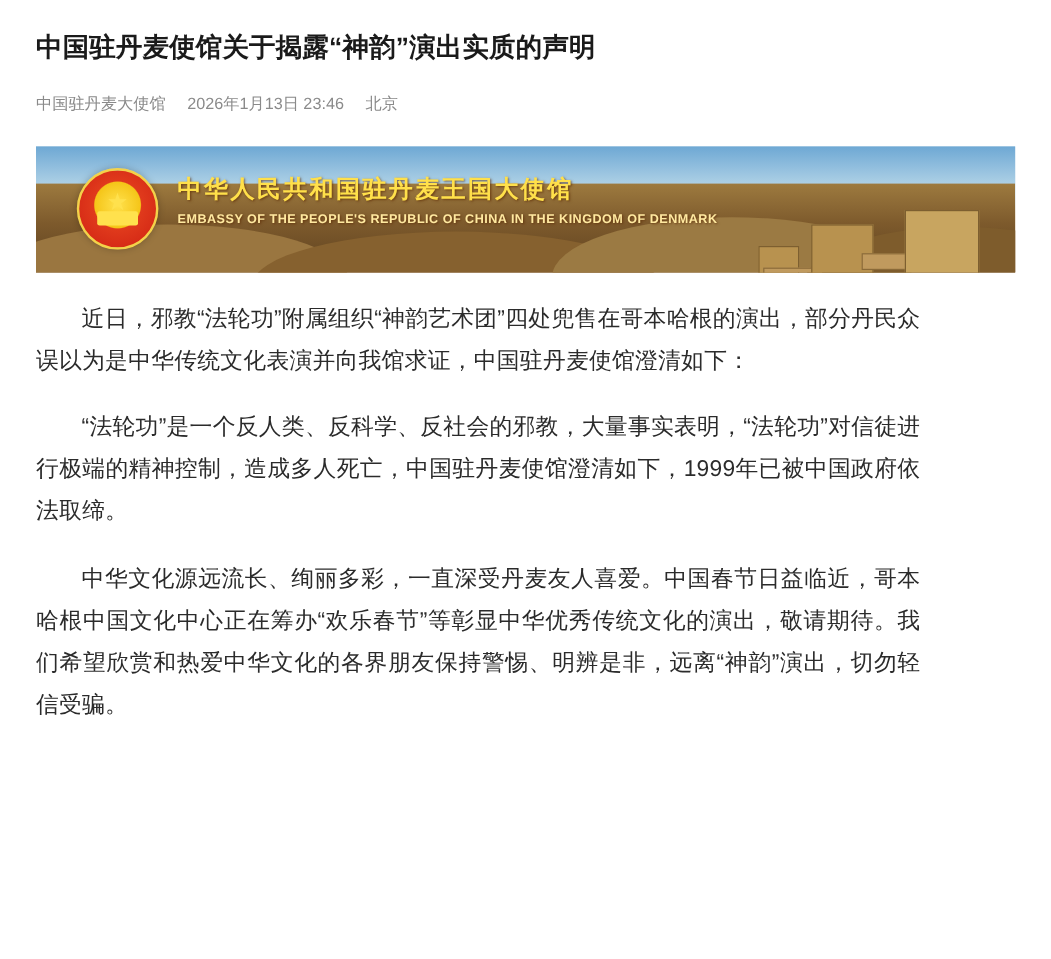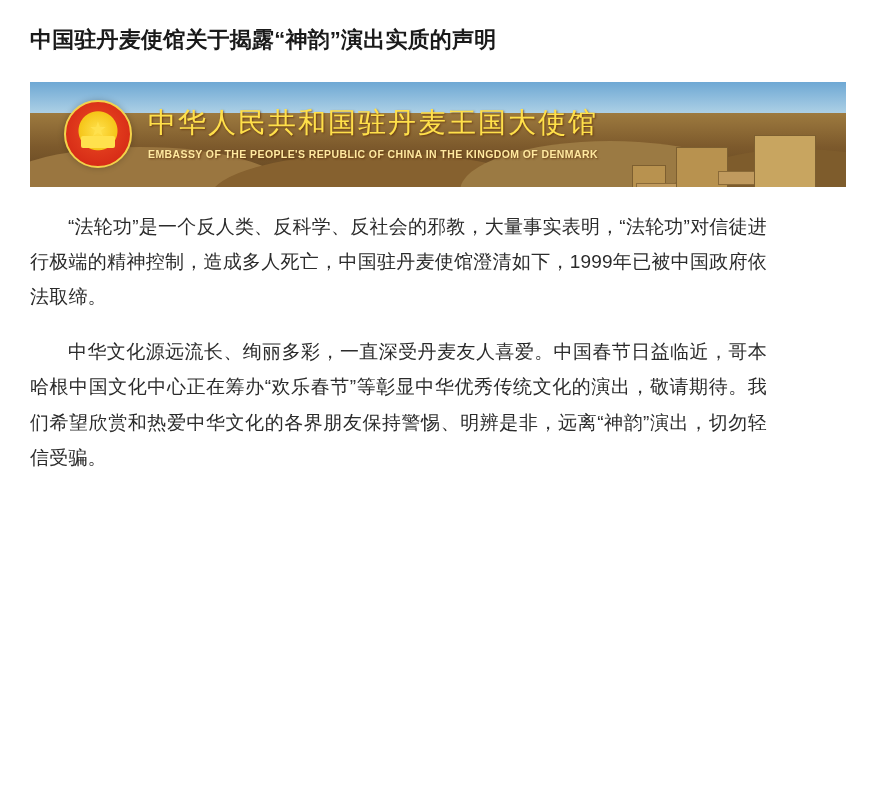--- a/index.html
+++ b/index.html
@@ -99,22 +99,22 @@
     width: 34px; height: 12px;
     background: #ffe14d;
     border-radius: 2px;
   }
   .banner-text {
     position: absolute;
     left: 118px; top: 22px;
     width: 560px;
   }
   .banner-cn {
-    font-size: 28px;
-    font-weight: normal;
+    font-size: 20px;
+    font-weight: bold;
     color: #ffe04a;
     letter-spacing: 2px;
     text-shadow: 1px 1px 2px rgba(90,40,0,0.7);
     white-space: nowrap;
   }
   .banner-en {
     margin-top: 6px;
     font-size: 10.5px;
     font-weight: bold;
     color: #ffe9a0;
@@ -135,20 +135,25 @@
     letter-spacing: 0.2px;
   }
 </style>
 </head>
 <body>
 
 <div class="page">
 
   <h1 class="article-title">中国驻丹麦使馆关于揭露“神韵”演出实质的声明</h1>
 
+  <div class="meta-row">
+    <span class="meta-item">中国驻丹麦大使馆</span>
+    <span class="meta-item">2026年1月13日 23:46</span>
+    <span class="meta-item">北京</span>
+  </div>
 
   <div class="banner">
     <div class="banner-sky"></div>
     <div class="banner-hills">
       <div class="hill h1"></div>
       <div class="hill h2"></div>
       <div class="hill h3"></div>
       <div class="hill h4"></div>
       <div class="tower t3"></div>
 
@@ -163,17 +168,18 @@
       <span class="gate"></span>
     </div>
 
     <div class="banner-text">
       <div class="banner-cn">中华人民共和国驻丹麦王国大使馆</div>
       <div class="banner-en">EMBASSY OF THE PEOPLE'S REPUBLIC OF CHINA IN THE KINGDOM OF DENMARK</div>
     </div>
   </div>
 
   <div class="body-text">
+    <p>近日，邪教“法轮功”附属组织“神韵艺术团”四处兜售在哥本哈根的演出，部分丹民众误以为是中华传统文化表演并向我馆求证，中国驻丹麦使馆澄清如下：</p>
     <p>“法轮功”是一个反人类、反科学、反社会的邪教，大量事实表明，“法轮功”对信徒进行极端的精神控制，造成多人死亡，中国驻丹麦使馆澄清如下，1999年已被中国政府依法取缔。</p>
     <p>中华文化源远流长、绚丽多彩，一直深受丹麦友人喜爱。中国春节日益临近，哥本哈根中国文化中心正在筹办“欢乐春节”等彰显中华优秀传统文化的演出，敬请期待。我们希望欣赏和热爱中华文化的各界朋友保持警惕、明辨是非，远离“神韵”演出，切勿轻信受骗。</p>
   </div>
 
 </div>
 
 </body></html>

